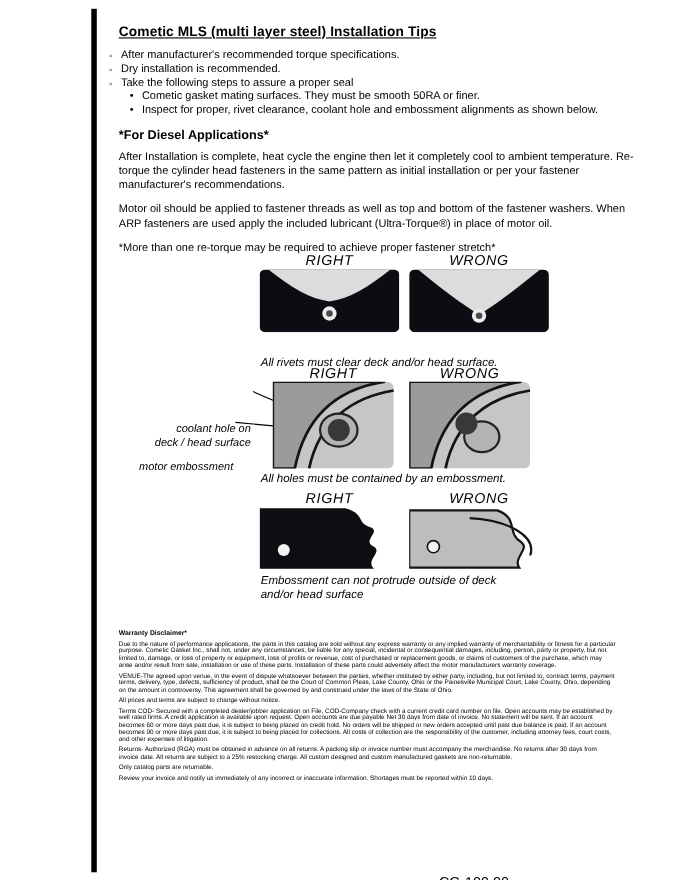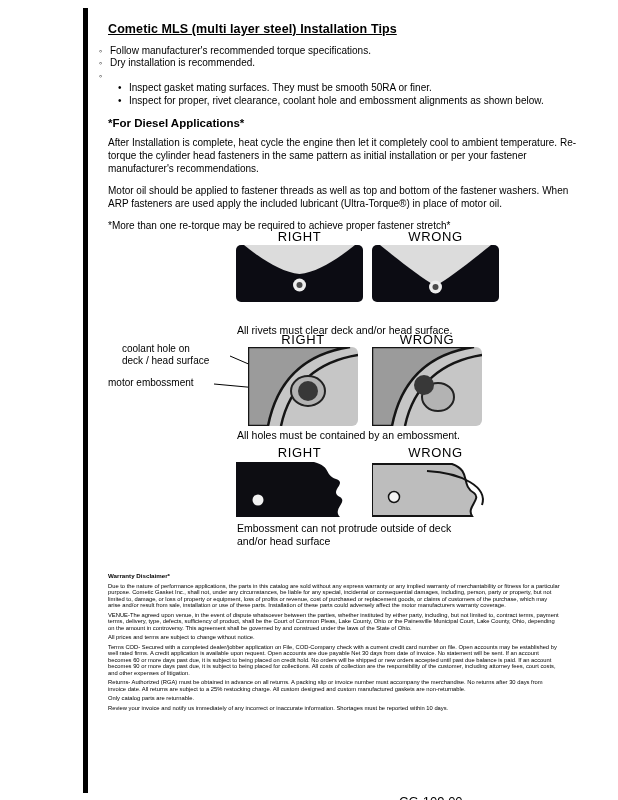--- a/index.html
+++ b/index.html
@@ -24,59 +24,60 @@
   .tip-line { display:flex; line-height:12.4px; }
   .tip-line .marker { width:11px; flex:none; font-size:9px; text-align:left; }
   .tip-line.sub { margin-left:19px; }
   .tip-line.sub .marker { font-size:10px; }
 
   .diesel { position:absolute; left:108px; top:117px; width:474px; font-size:10px; line-height:13px; }
   .diesel-heading { font-size:11.5px; font-weight:bold; margin-bottom:6px; }
   .diesel p { margin:0 0 9px 0; }
   .diesel .note { margin-bottom:0; }
 
-  .diagrams { position:absolute; left:0; top:0; width:618px; height:560px; }
+  .diagrams { position:absolute; left:0; top:0; width:618px; height:560px;font-style:italic; }
   .rw-label { position:absolute; font-size:13px; letter-spacing:0.6px; text-align:center; }
   .diagram { position:absolute; }
   .diagram svg { display:block; width:100%; height:100%; }
   .caption { position:absolute; font-size:10.5px; line-height:13px; white-space:pre-line; }
 
-  .callout { position:absolute; font-size:10px; line-height:11.5px; white-space:pre-line; }
+  .callout { position:absolute; font-size:10px; line-height:11.5px; text-align:right; white-space:pre-line;margin-top:42px; }
   .callout-lines { position:absolute; left:200px; top:340px; width:130px; height:62px; }
 
   .legal { position:absolute; left:108px; top:573px; width:452px; font-size:5.8px; line-height:6.5px; }
   .legal-heading { font-size:6.2px; font-weight:bold; margin-bottom:3px; }
   .legal p { margin:0 0 3px 0; }
 
   .footer { position:absolute; left:386px; top:794px; font-size:13px;margin-left:13px; }
 </style>
 </head>
 <body>
 
 <div class="page">
 
   <div class="left-bar"></div>
 
   <div class="title">Cometic MLS (multi layer steel) Installation Tips</div>
 
   <div class="tips">
     <div class="tip-line">
       <span class="marker">◦</span>
-      <span>Follow manufacturer's recommended torque specifications.</span>
+      <span>After manufacturer's recommended torque specifications.</span>
     </div>
     <div class="tip-line">
       <span class="marker">◦</span>
       <span>Dry installation is recommended.</span>
     </div>
     <div class="tip-line">
       <span class="marker">◦</span>
+      <span>Take the following steps to assure a proper seal</span>
     </div>
     <div class="tip-line sub">
       <span class="marker">•</span>
-      <span>Inspect gasket mating surfaces.  They must be smooth 50RA or finer.</span>
+      <span>Cometic gasket mating surfaces.  They must be smooth 50RA or finer.</span>
     </div>
     <div class="tip-line sub">
       <span class="marker">•</span>
       <span>Inspect for proper, rivet clearance, coolant hole and embossment alignments as shown below.</span>
     </div>
   </div>
 
   <div class="diesel">
     <div class="diesel-heading">*For Diesel Applications*</div>
     <p>After Installation is complete, heat cycle the engine then let it completely cool to ambient temperature. Re-torque the cylinder head fasteners in the same pattern as initial installation or per your fastener manufacturer's recommendations.</p>

